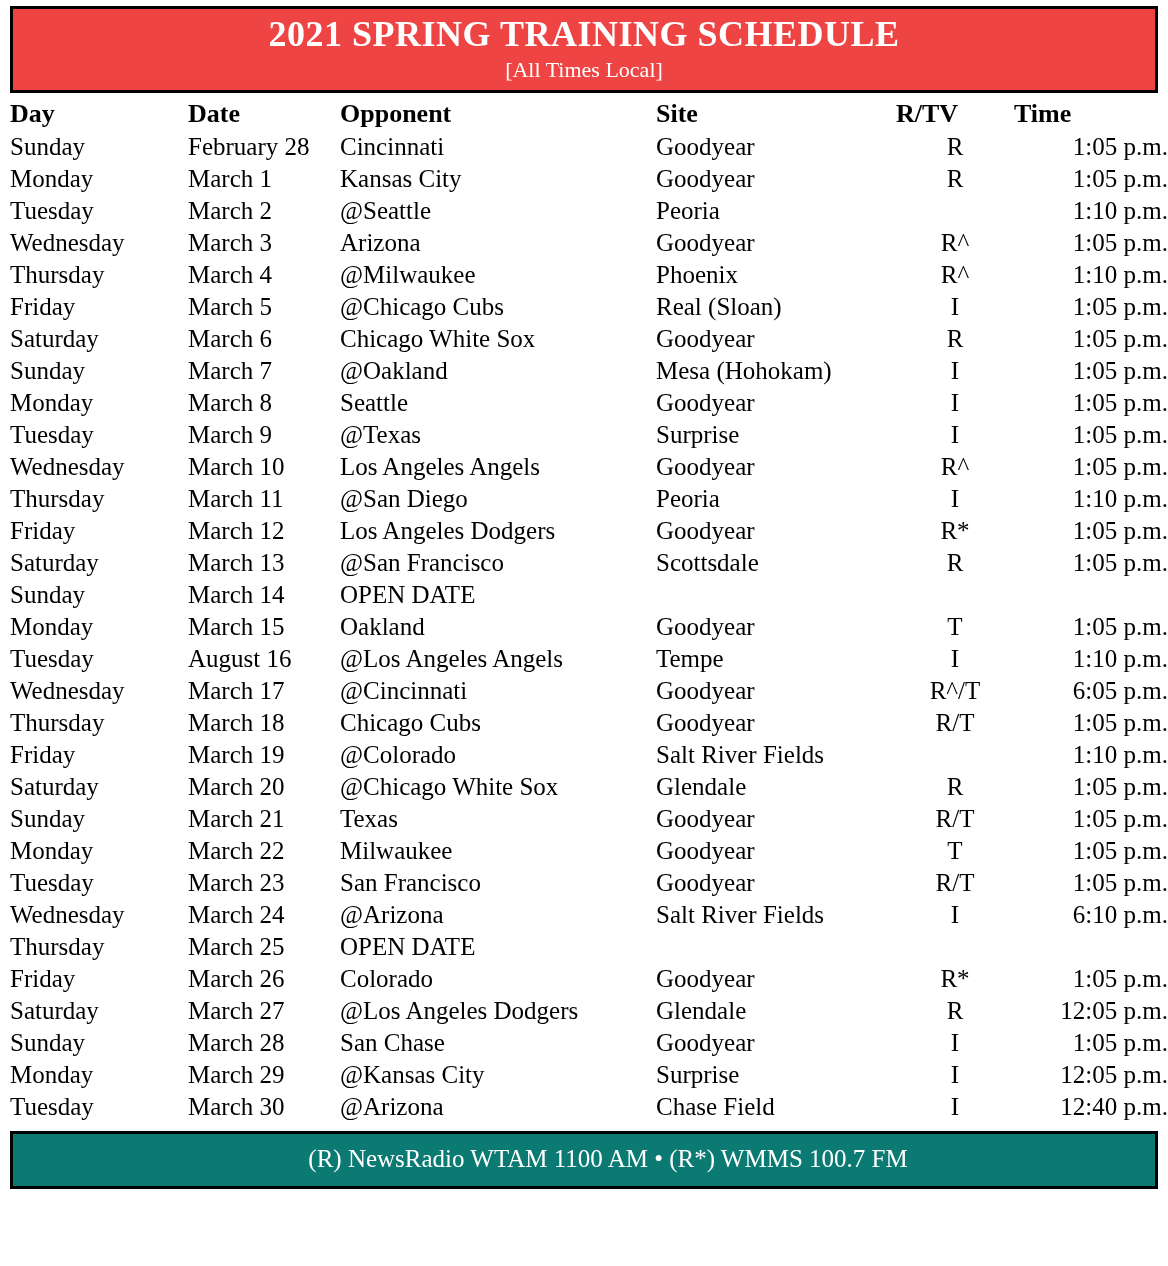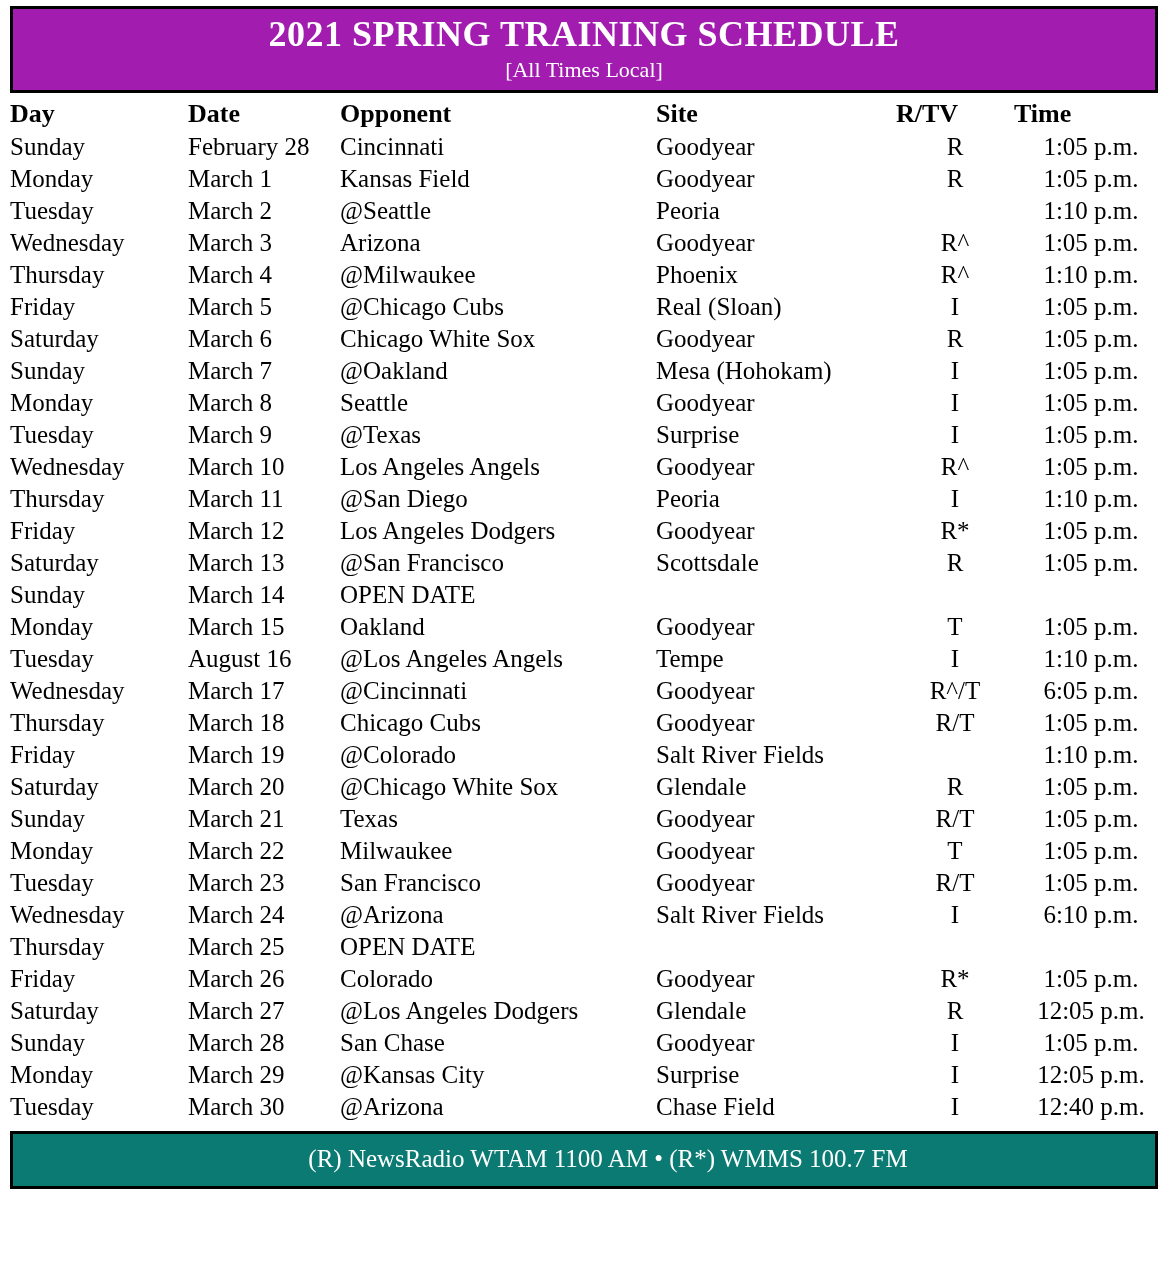--- a/index.html
+++ b/index.html
@@ -14,21 +14,21 @@
     color: #000000;
   }
   .sheet {
     width: 1168px;
     height: 1266px;
     box-sizing: border-box;
     padding: 6px 10px 6px 10px;
     position: relative;
   }
   .header-band {
-    background: #a21caf;
+    background: #ef4444;
     border: 3px solid #000000;
     box-sizing: border-box;
     padding: 6px 0 8px 0;
     text-align: center;
     margin-bottom: 6px;
   }
   .header-title {
     color: #ffffff;
     font-weight: bold;
     font-size: 36px;
@@ -62,21 +62,21 @@
   col.c-day    { width: 178px; }
   col.c-date   { width: 152px; }
   col.c-opp    { width: 316px; }
   col.c-site   { width: 240px; }
   col.c-rtv    { width: 118px; }
   col.c-time   { width: 154px; }
 
   th.h-rtv, td.rtv { text-align: center; }
   th.h-rtv { text-align: left; padding-left: 8px; }
   th.h-time { padding-left: 2px; }
-  td.time { text-align: center; }
+  td.time { text-align: right; }
 
   .footer-band {
     background: #0b7a72;
     border: 3px solid #000000;
     box-sizing: border-box;
     margin-top: 8px;
     padding: 8px 0 10px 0;
     text-align: center;
   }
   .footer-line {
@@ -120,21 +120,21 @@
           <td class="day">Sunday</td>
           <td class="date">February 28</td>
           <td class="opp">Cincinnati</td>
           <td class="site">Goodyear</td>
           <td class="rtv">R</td>
           <td class="time">1:05 p.m.</td>
         </tr>
         <tr>
           <td class="day">Monday</td>
           <td class="date">March 1</td>
-          <td class="opp">Kansas Field</td>
+          <td class="opp">Kansas City</td>
           <td class="site">Goodyear</td>
           <td class="rtv">R</td>
           <td class="time">1:05 p.m.</td>
         </tr>
         <tr>
           <td class="day">Tuesday</td>
           <td class="date">March 2</td>
           <td class="opp">@Seattle</td>
           <td class="site">Peoria</td>
           <td class="rtv"></td>

